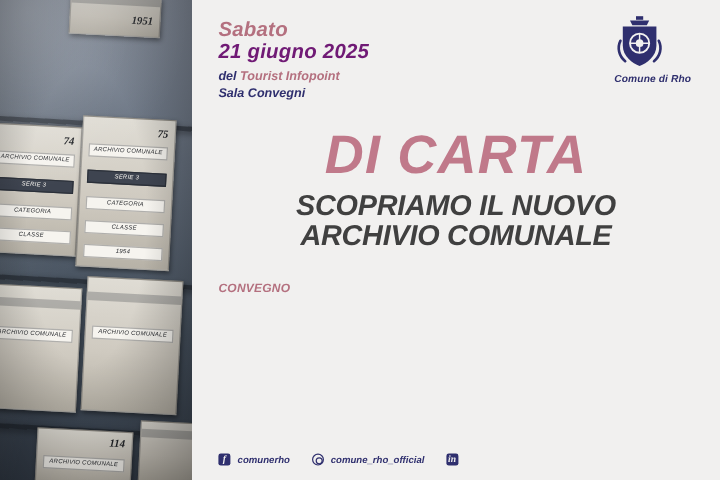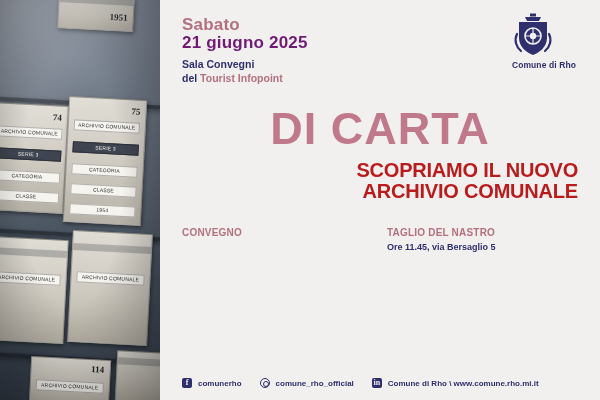--- a/index.html
+++ b/index.html
@@ -7,20 +7,21 @@
     width: 600px; height: 400px;
     font-family: "Liberation Sans", sans-serif;
     overflow: hidden;
     background: #efefef;
   }
   #poster {
     position: relative;
     width: 600px; height: 400px;
     background: #f1f0ef;
     display: flex;
+    font-style: italic;
   }
 
   
   .photo {
     position: relative;
     width: 160px; height: 400px;
     background: linear-gradient(160deg, #7c8697 0%, #5d6878 35%, #44505f 70%, #2e3744 100%);
     overflow: hidden;
     flex: 0 0 160px;
   }
@@ -134,26 +135,25 @@
   .title-main {
     color: #c0798a;
     font-weight: bold;
     font-size: 45px;
     line-height: 0.96;
     letter-spacing: 0.5px;
   }
   .title-main .l2 { display: block; letter-spacing: 1px; margin-top: 22px; }
   .subtitle {
     margin-top: 10px;
-    color: #b91c1c;
-    font-weight: bold;
-    font-size: 20px;
+    color: #404040;
+    font-weight: bold;
+    font-size: 24px;
     line-height: 1.02;
     letter-spacing: -0.2px;
-    text-align: right;
   }
   .subtitle .s2 { display: block; }
 
   
   .events {
     margin-top: 26px;
     display: flex;
     gap: 14px;
   }
   .event { flex: 1 1 50%; }
@@ -269,22 +269,22 @@
   </div>
 
   <div class="content">
 
     <div class="date">
       <span class="d1">Sabato</span>
       <span class="d2">21 giugno 2025</span>
     </div>
 
     <div class="venue">
+      <div><span>del </span><span class="hl">Tourist Infopoint</span></div>
       <div>Sala Convegni</div>
-      <div><span>del </span><span class="hl">Tourist Infopoint</span></div>
     </div>
 
     <div class="logo">
       <svg width="44" height="46" viewBox="0 0 44 46">
         <path d="M14 5 h16 l-2 4 h-12 z" fill="#2f2f6e"></path>
         <rect x="19" y="1.5" width="6" height="3" fill="#2f2f6e"></rect>
         <path d="M8 10 h28 v16 c0 9 -8 15 -14 17 c-6 -2 -14 -8 -14 -17 z" fill="#2f2f6e"></path>
         <circle cx="22" cy="24" r="8" fill="none" stroke="#f1f0ef" stroke-width="1.6"></circle>
         <circle cx="22" cy="24" r="3.2" fill="#f1f0ef"></circle>
         <path d="M22 16 v16 M14 24 h16" stroke="#f1f0ef" stroke-width="1.2"></path>
@@ -301,31 +301,26 @@
       <div class="subtitle">
         <span class="s1">SCOPRIAMO IL NUOVO</span>
         <span class="s2">ARCHIVIO COMUNALE</span>
       </div>
     </div>
 
     <div class="events">
       <div class="event">
         <div class="ev-title">CONVEGNO</div>
       </div>
-      <div class="event">
-        <div class="ev-title">TAGLIO DEL NASTRO</div>
-        <div class="ev-text">Ore 11.45, via Bersaglio 5</div>
-      </div>
     </div>
 
     <div class="footer">
       <span class="sq">f</span>
       <span class="txt">comunerho</span>
       <span class="gap"></span>
       <span class="circ"></span>
       <span class="txt">comune_rho_official</span>
       <span class="gap"></span>
       <span class="sq">in</span>
-      <span class="txt">Comune di Rho \ www.comune.rho.mi.it</span>
     </div>
 
   </div>
 </div>
 
 </body></html>

